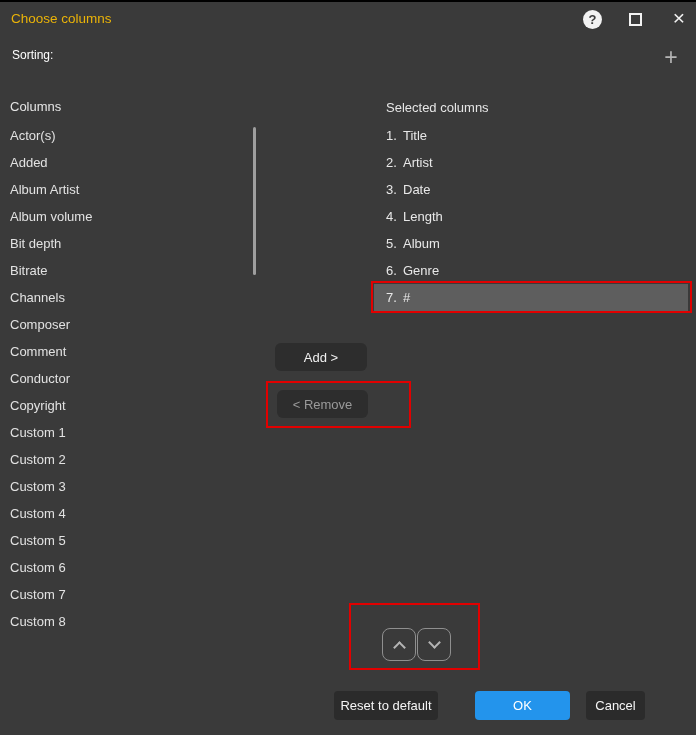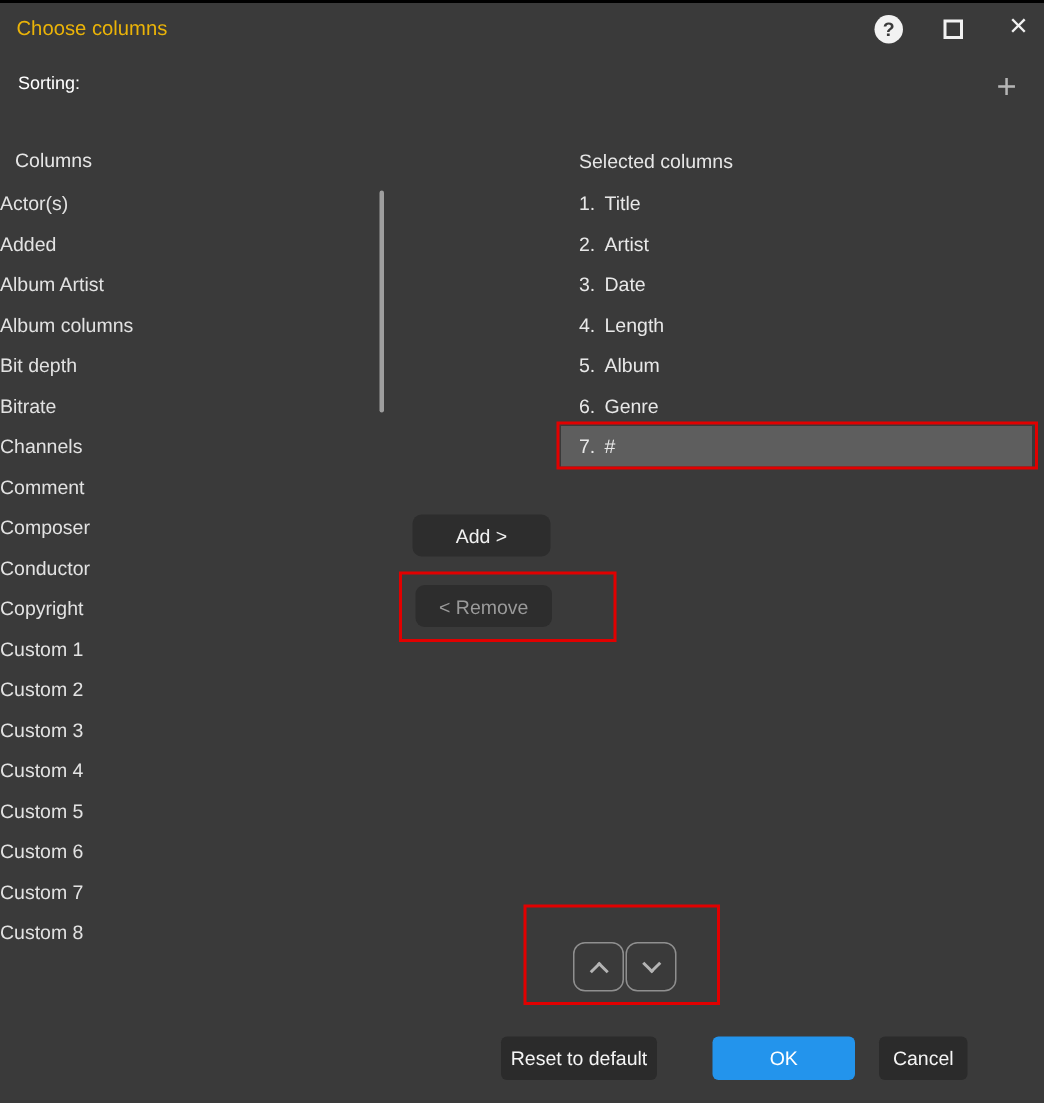--- a/index.html
+++ b/index.html
@@ -45,21 +45,21 @@
 
   
   .list-header { font-size:13px; color:#e6e6e6; }
   .available-header { left:10px; top:99px; }
   .selected-header  { left:386px; top:100px; }
 
   
   .available-list { left:0; top:122px; width:250px; }
   .available-list .row {
     height:27px; display:flex; align-items:center;
-    padding-left:0; font-size:13px; color:#e2e2e2; cursor:default;
+    padding-left:10px; font-size:13px; color:#e2e2e2; cursor:default;
   }
   .scrollbar-thumb {
     left:253px; top:127px; width:3px; height:148px;
     background:#9e9e9e; border-radius:2px;
   }
 
   
   .selected-list { left:374px; top:122px; width:314px; }
   .selected-list .row {
     height:27px; display:flex; align-items:center;
@@ -136,42 +136,42 @@
 
     <div class="row">
       <span>Added</span>
     </div>
 
     <div class="row">
       <span>Album Artist</span>
     </div>
 
     <div class="row">
-      <span>Album columns</span>
+      <span>Album volume</span>
     </div>
 
     <div class="row">
       <span>Bit depth</span>
     </div>
 
     <div class="row">
       <span>Bitrate</span>
     </div>
 
 
     <div class="row">
       <span>Channels</span>
     </div>
 
     <div class="row">
+      <span>Composer</span>
+    </div>
+
+    <div class="row">
       <span>Comment</span>
-    </div>
-
-    <div class="row">
-      <span>Composer</span>
     </div>
 
     <div class="row">
       <span>Conductor</span>
     </div>
 
     <div class="row">
       <span>Copyright</span>
     </div>
 

